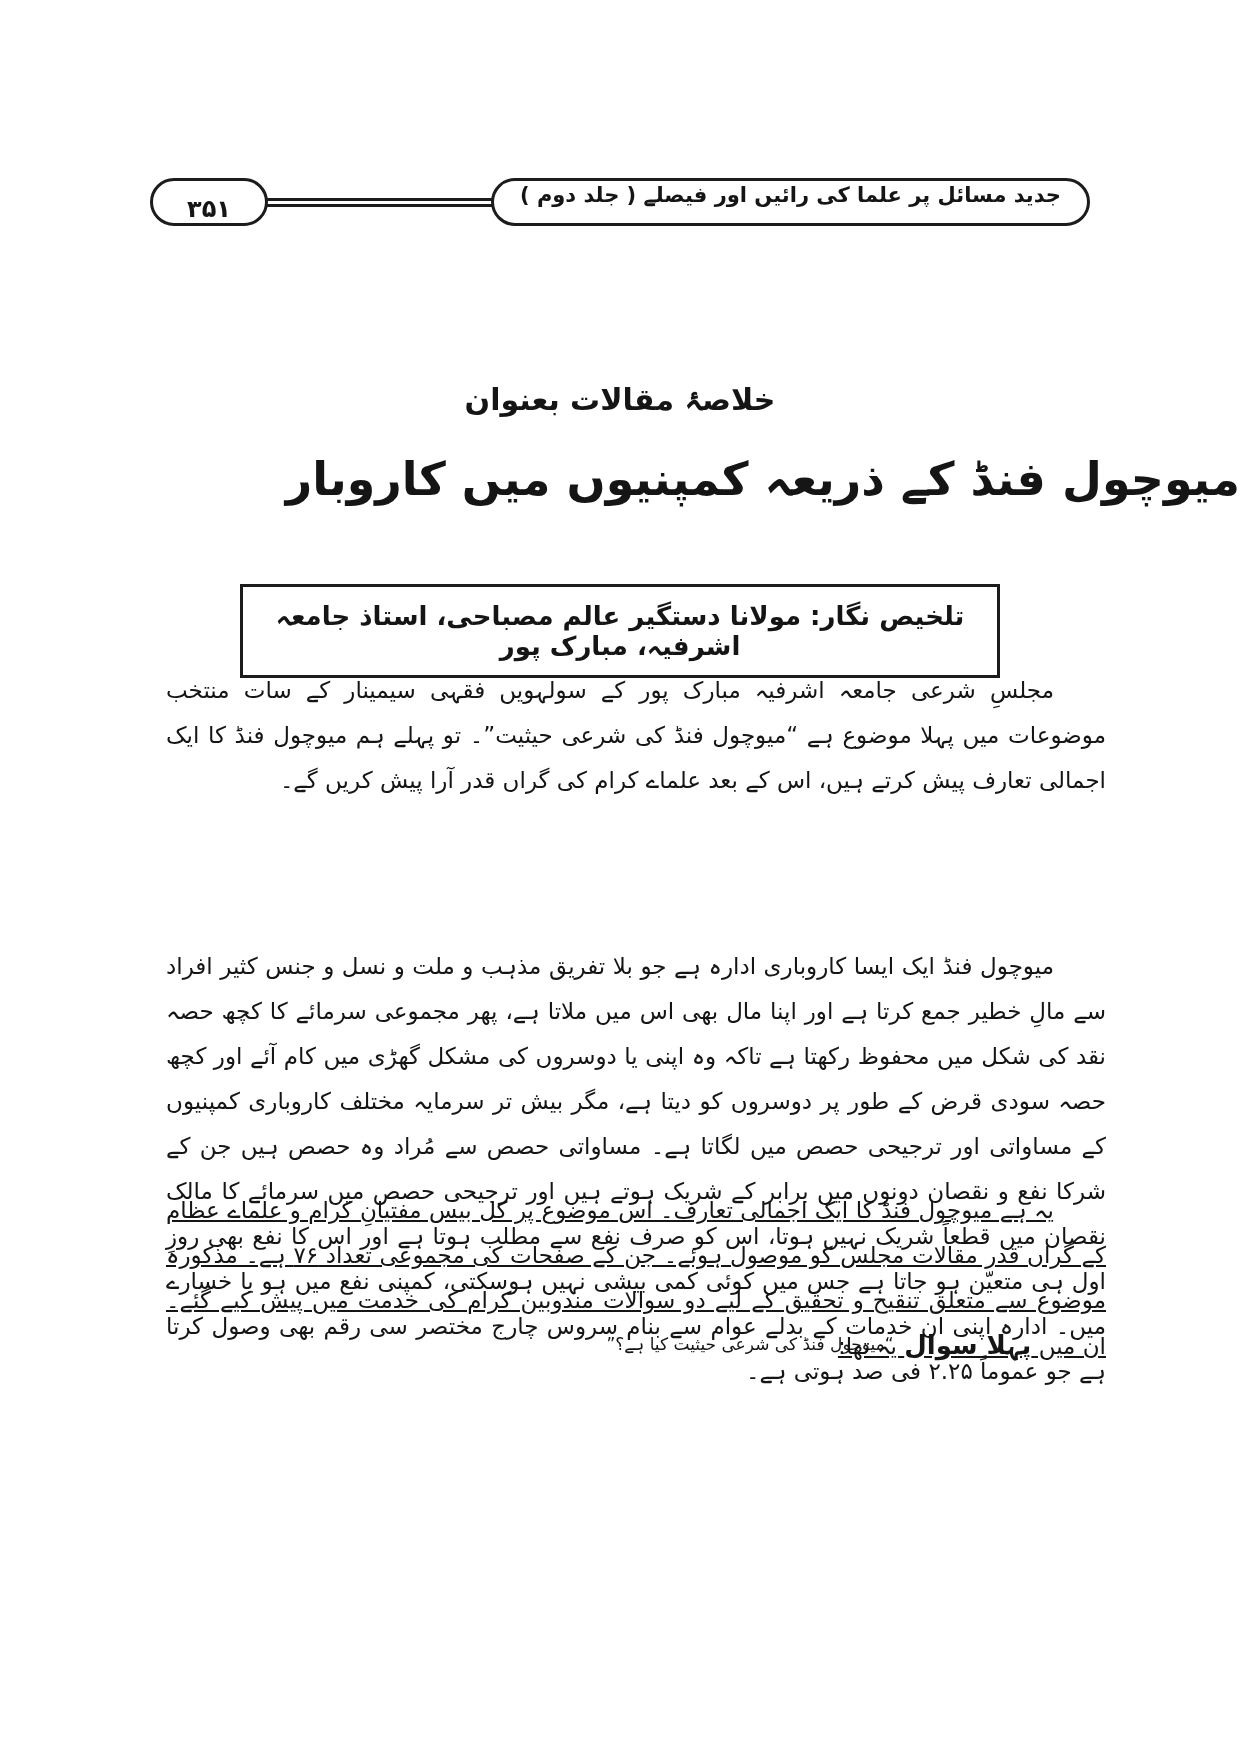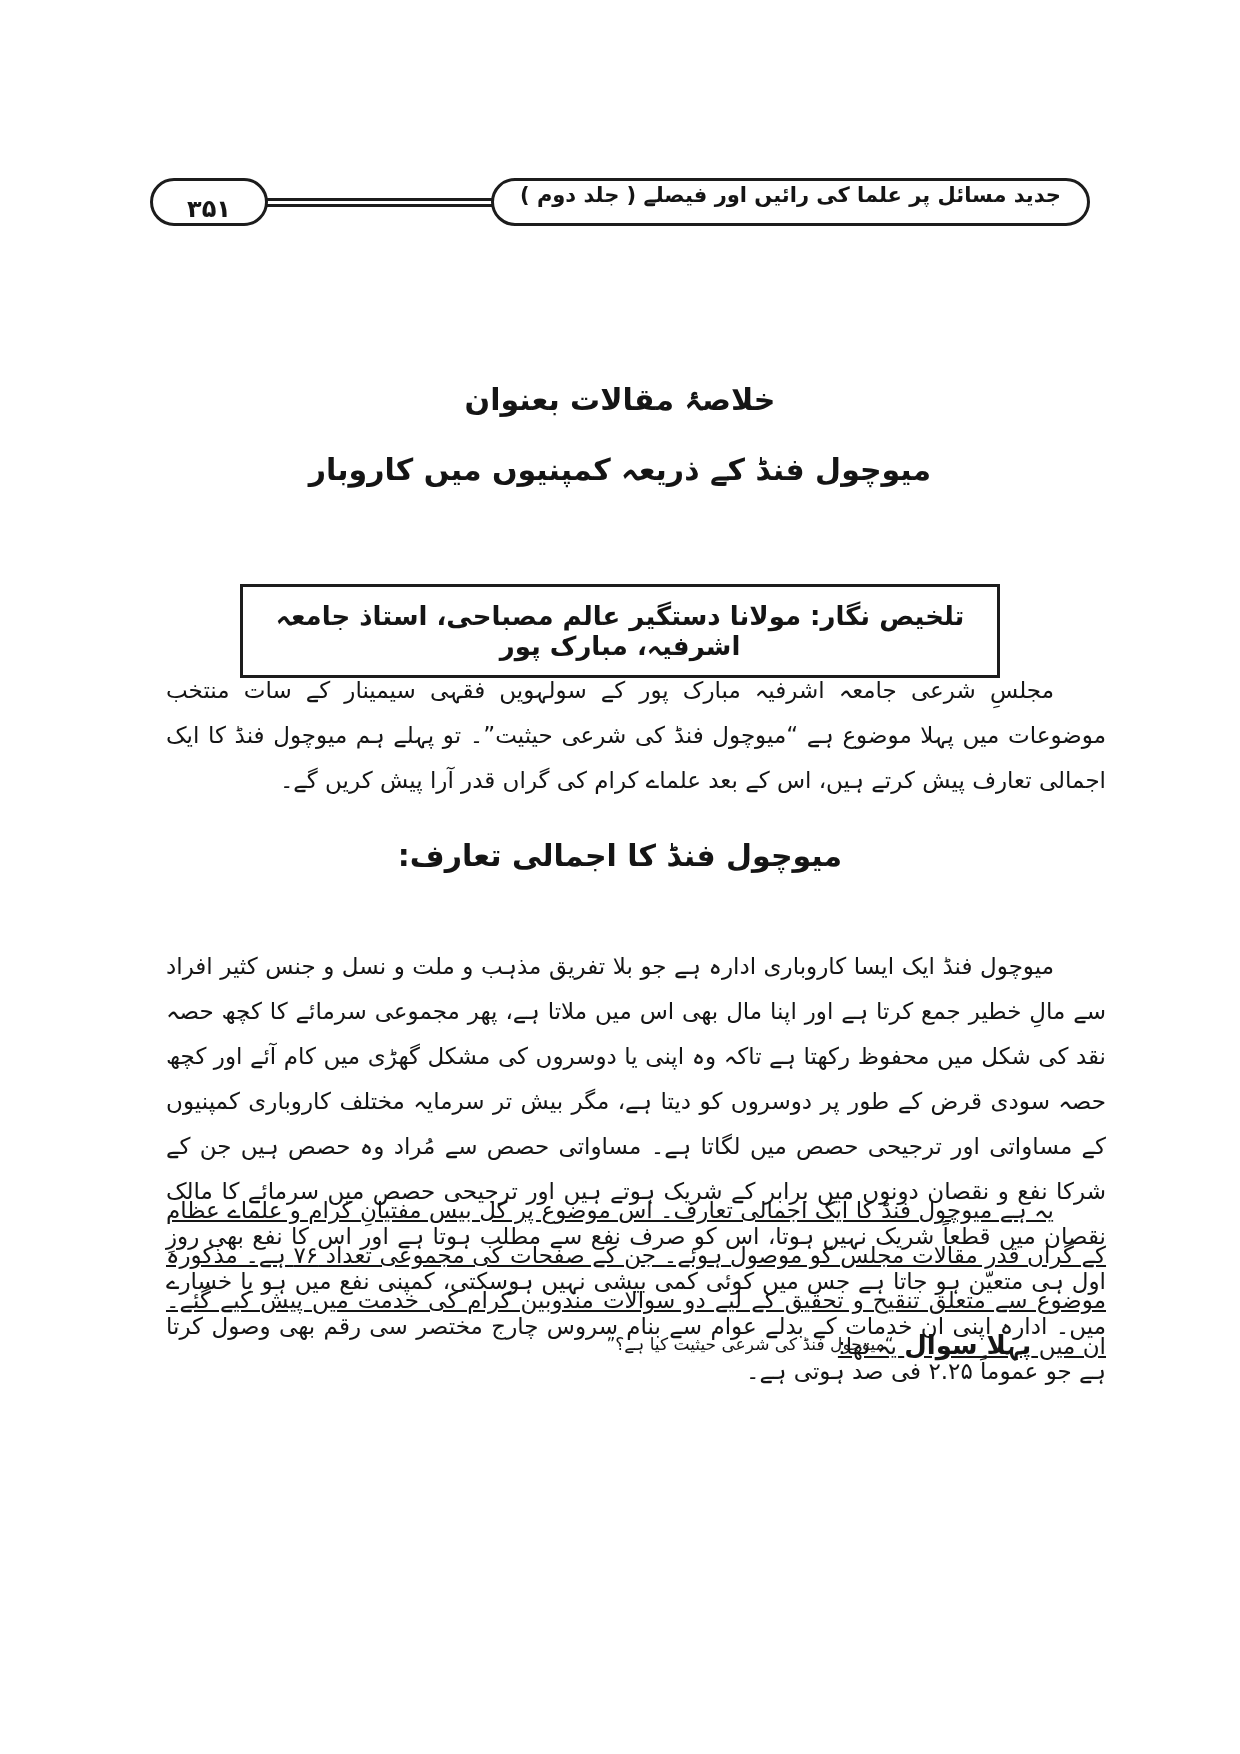--- a/index.html
+++ b/index.html
@@ -71,22 +71,21 @@
     text-align: center;
     font-size: 30px;
     font-weight: bold;
     direction: rtl;
   }
   .article-title {
     position: absolute;
     top: 452px;
     left: 0;
     width: 100%;
-    text-align: center;
-    font-size: 30px;
+    font-size: 46px;
     font-weight: bold;
     direction: rtl;
     letter-spacing: 0;
   }
   .author-box {
     position: absolute;
     top: 584px;
     left: 240px;
     width: 760px;
     box-sizing: border-box;
@@ -164,21 +163,20 @@
   <div class="article-title">میوچول فنڈ کے ذریعہ کمپنیوں میں کاروبار</div>
 
   <div class="author-box">
     <span>تلخیص نگار: مولانا دستگیر عالم مصباحی، استاذ جامعہ اشرفیہ، مبارک پور</span>
   </div>
 
   <div class="text-col intro-par">
     <div class="par">مجلسِ شرعی جامعہ اشرفیہ مبارک پور کے سولہویں فقہی سیمینار کے سات منتخب موضوعات میں پہلا موضوع ہے “میوچول فنڈ کی شرعی حیثیت”۔ تو پہلے ہم میوچول فنڈ کا ایک اجمالی تعارف پیش کرتے ہیں، اس کے بعد علماے کرام کی گراں قدر آرا پیش کریں گے۔</div>
   </div>
 
-  <div class="section-heading">میوچول فنڈ کا اجمالی تعارف:</div>
 
   <div class="text-col body-par">
     <div class="par">میوچول فنڈ ایک ایسا کاروباری ادارہ ہے جو بلا تفریق مذہب و ملت و نسل و جنس کثیر افراد سے مالِ خطیر جمع کرتا ہے اور اپنا مال بھی اس میں ملاتا ہے، پھر مجموعی سرمائے کا کچھ حصہ نقد کی شکل میں محفوظ رکھتا ہے تاکہ وہ اپنی یا دوسروں کی مشکل گھڑی میں کام آئے اور کچھ حصہ سودی قرض کے طور پر دوسروں کو دیتا ہے، مگر بیش تر سرمایہ مختلف کاروباری کمپنیوں کے مساواتی اور ترجیحی حصص میں لگاتا ہے۔ مساواتی حصص سے مُراد وہ حصص ہیں جن کے شرکا نفع و نقصان دونوں میں برابر کے شریک ہوتے ہیں اور ترجیحی حصص میں سرمائے کا مالک نقصان میں قطعاً شریک نہیں ہوتا، اس کو صرف نفع سے مطلب ہوتا ہے اور اس کا نفع بھی روزِ اول ہی متعیّن ہو جاتا ہے جس میں کوئی کمی بیشی نہیں ہوسکتی، کمپنی نفع میں ہو یا خسارے میں۔ ادارہ اپنی ان خدمات کے بدلے عوام سے بنام سروس چارج مختصر سی رقم بھی وصول کرتا ہے جو عموماً ۲.۲۵ فی صد ہوتی ہے۔</div>
   </div>
 
   <div class="text-col closing-par">
     <div class="par">
       <span>یہ ہے میوچول فنڈ کا ایک اجمالی تعارف۔ اس موضوع پر کل بیس مفتیانِ کرام و علماے عظام کے گراں قدر مقالات مجلس کو موصول ہوئے۔ جن کے صفحات کی مجموعی تعداد ۷۶ ہے۔ مذکورہ موضوع سے متعلق تنقیح و تحقیق کے لیے دو سوالات مندوبین کرام کی خدمت میں پیش کیے گئے۔ ان میں </span><span class="bold-inline">پہلا سوال</span><span> یہ تھا:</span>
     </div>
   </div>

